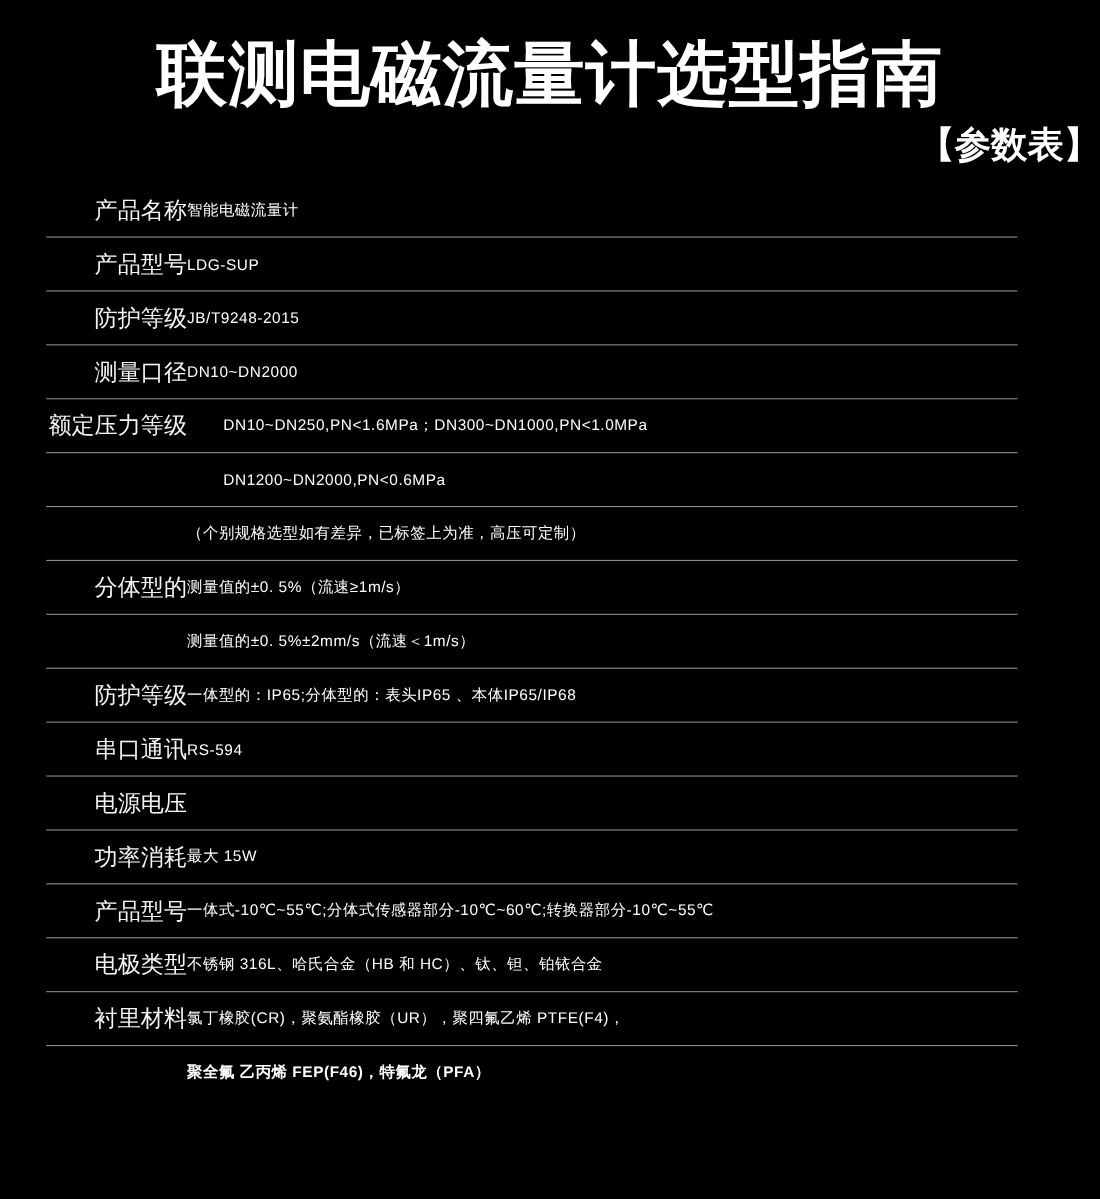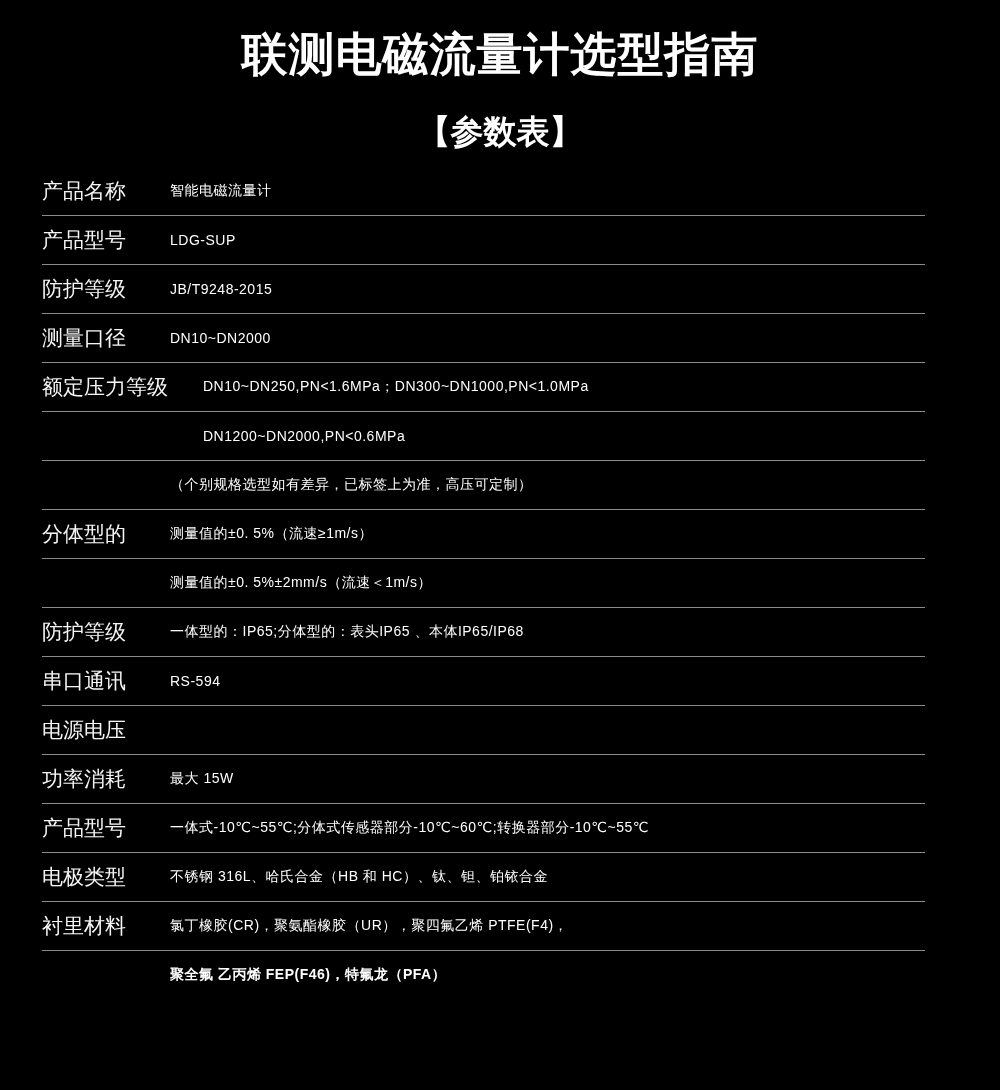--- a/index.html
+++ b/index.html
@@ -15,32 +15,32 @@
     color: var(--fg, #ffffff);
     font-family: "Liberation Sans", "DejaVu Sans", sans-serif;
     overflow: hidden;
   }
   .title {
     position: absolute;
     top: 24px;
     left: 0;
     width: 100%;
     text-align: center;
-    font-size: 46px;
+    font-size: 64px;
     font-weight: 900;
     letter-spacing: 1px;
     color: var(--fg, #ffffff);
     white-space: nowrap;
   }
   .subtitle {
     position: absolute;
     top: 110px;
     left: 0;
     width: 100%;
-    text-align: center;
+    text-align: right;
     font-size: 33px;
     font-weight: 700;
     color: var(--fg, #ffffff);
     white-space: nowrap;
   }
   .spec-table {
     position: absolute;
     left: 42px;
     top: 167px;
     width: 883px;
@@ -53,20 +53,21 @@
   }
   .spec-row.last {
     border-bottom: none;
     font-weight: bold;
   }
   .spec-label {
     flex: 0 0 128px;
     font-size: 21px;
     color: #f5f5f5;
     white-space: nowrap;
+    text-align: right;
   }
   .spec-value {
     font-size: 14px;
     color: var(--fg, #ffffff);
     white-space: nowrap;
     letter-spacing: 0.5px;
   }
   .spec-row.indent .spec-value {
     padding-left: 33px;
   }

